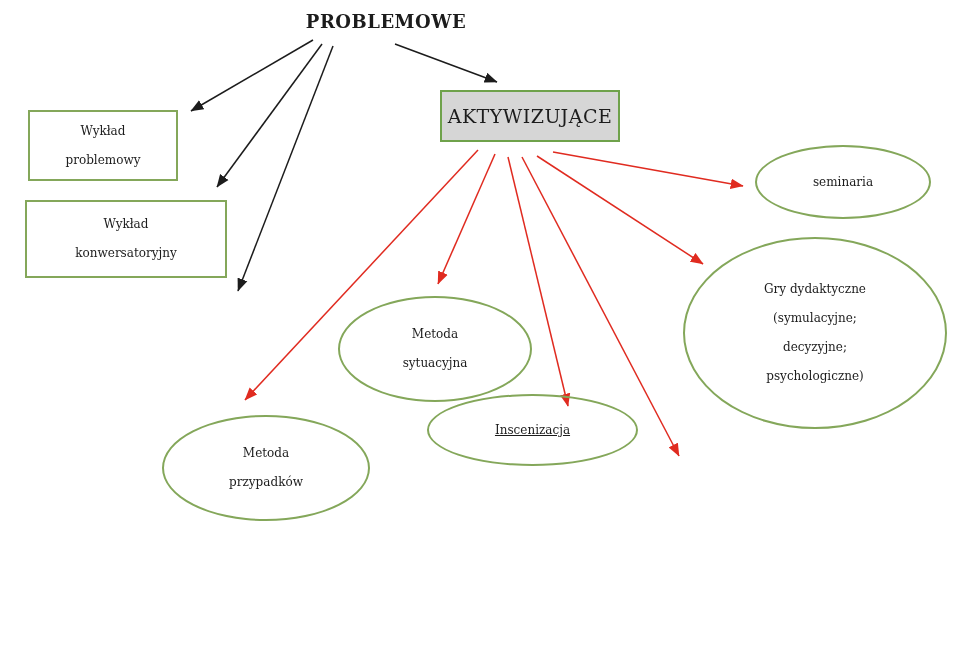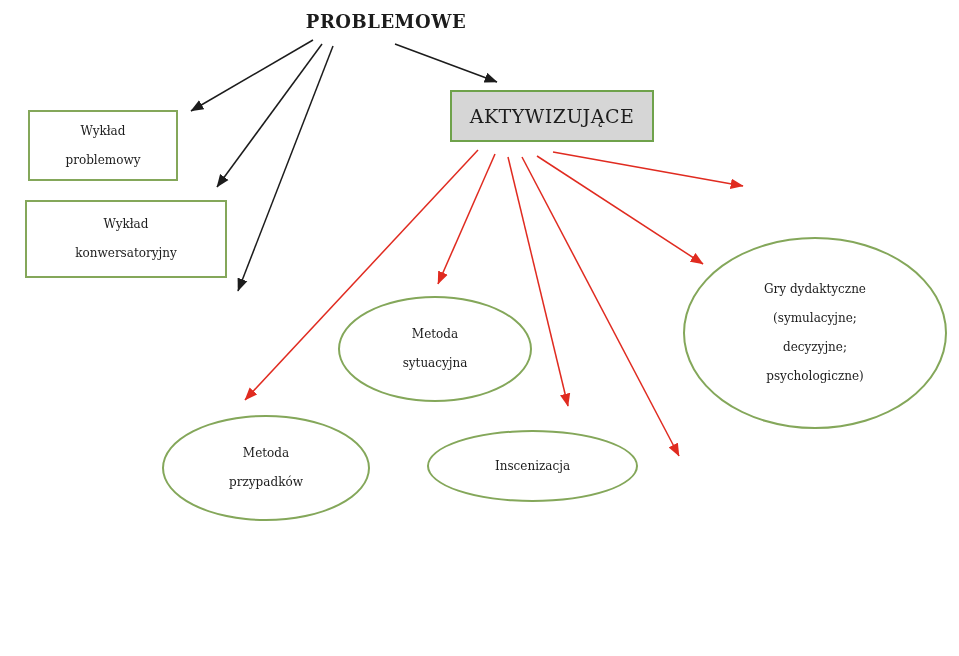--- a/index.html
+++ b/index.html
@@ -107,40 +107,43 @@
     <span class="lbl">Wykład
 problemowy</span>
   </div>
 
   <div class="node rect-node" style="left:25px;top:200px;width:202px;height:78px;">
     <span class="lbl">Wykład
 konwersatoryjny</span>
   </div>
 
 
-  <div class="node active-node" style="left:440px;top:90px;width:204px;height:52px;margin-left:10px;">
+  <div class="node active-node" style="left:440px;top:90px;width:180px;height:52px;">
     <span class="lbl">AKTYWIZUJĄCE</span>
   </div>
 
+  <div class="node ellipse-node" style="left:755px;top:145px;width:176px;height:74px;">
+    <span class="lbl">seminaria</span>
+  </div>
 
   <div class="node ellipse-node" style="left:683px;top:237px;width:264px;height:192px;">
     <span class="lbl">Gry dydaktyczne
 (symulacyjne;
 decyzyjne;
 psychologiczne)</span>
   </div>
 
   <div class="node ellipse-node" style="left:338px;top:296px;width:194px;height:106px;">
     <span class="lbl">Metoda
 sytuacyjna</span>
   </div>
 
   <div class="node ellipse-node" style="left:162px;top:415px;width:208px;height:106px;">
     <span class="lbl">Metoda
 przypadków</span>
   </div>
 
-  <div class="node ellipse-node" style="left:427px;top:430px;width:211px;height:72px;">
+  <div class="node ellipse-node" style="left:427px;top:394px;width:211px;height:72px;text-decoration:underline;">
     <span class="lbl">Inscenizacja</span>
   </div>
 
 
 </div>
 
 </body></html>

